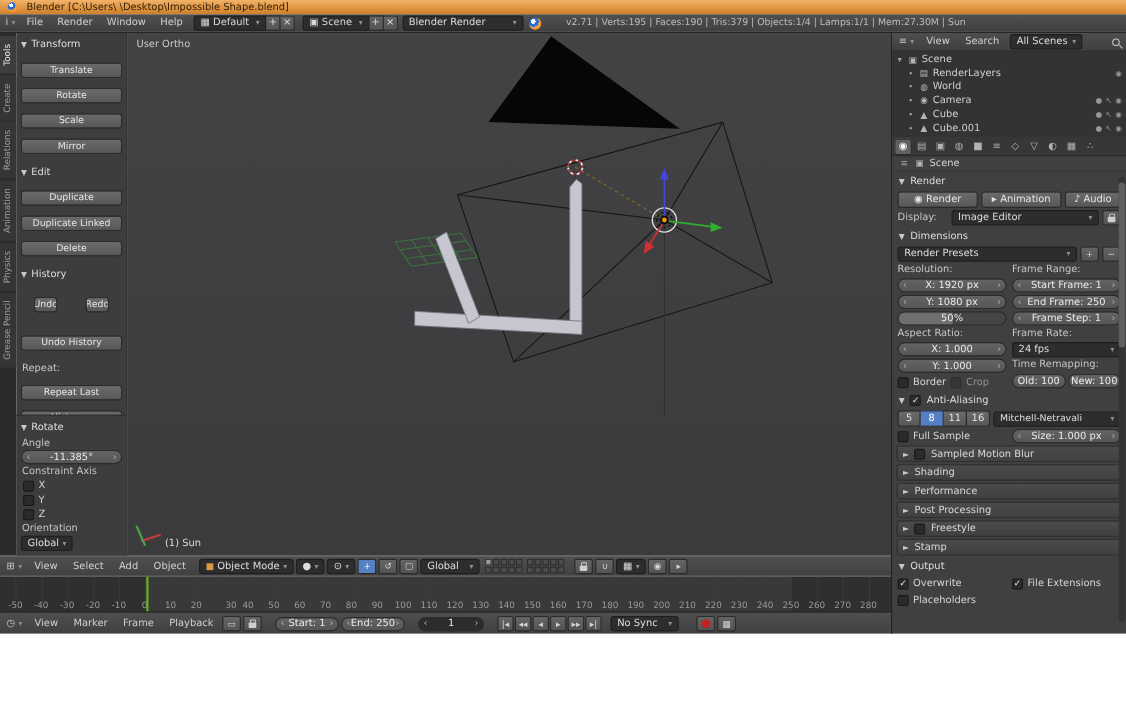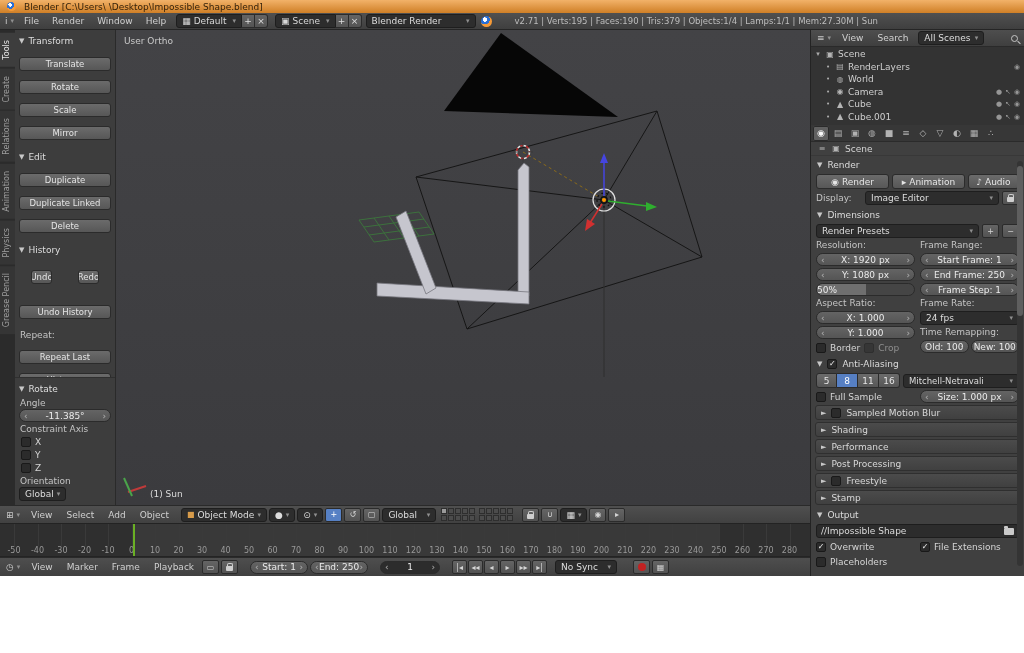--- a/index.html
+++ b/index.html
@@ -10,21 +10,21 @@
 .chev{color:#909090;font-size:7px;margin-left:3px;}
 .menufield{display:inline-flex;align-items:center;background:#2d2d2d;border:1px solid #1e1e1e;border-radius:3px;height:14px;padding:0 5px;color:#dedede;white-space:nowrap;overflow:hidden;}
 .btn{display:inline-flex;align-items:center;justify-content:center;gap:3px;background:linear-gradient(#6b6b6b,#575757);border:1px solid #2b2b2b;border-radius:3px;height:15px;color:#e5e5e5;white-space:nowrap;overflow:hidden;}
 .btn.sel{background:#567fc3;color:#fff;}
 .sqbtn{display:inline-flex;align-items:center;justify-content:center;width:17px;height:14px;background:linear-gradient(#656565,#535353);border:1px solid #2b2b2b;border-radius:2px;color:#d5d5d5;font-size:8px;flex:none;}
 .sqbtn.on{background:#5680c4;color:#fff;}
 .num{position:relative;display:flex;align-items:center;justify-content:center;background:linear-gradient(#646464,#555);border:1px solid #2b2b2b;border-radius:8px;height:13px;color:#ebebeb;white-space:nowrap;overflow:hidden;}
 .num::before{content:"‹";position:absolute;left:4px;color:#b5b5b5;}
 .num::after{content:"›";position:absolute;right:4px;color:#b5b5b5;}
 .num.dark{background:#2c2c2c;}
-.slider{position:relative;display:flex;align-items:center;background:#454545;border:1px solid #2b2b2b;border-radius:8px;height:13px;color:#ebebeb;overflow:hidden;}
+.slider{position:relative;display:flex;align-items:center;justify-content:center;background:#454545;border:1px solid #2b2b2b;border-radius:8px;height:13px;color:#ebebeb;overflow:hidden;}
 .slider .fill{position:absolute;left:0;top:0;bottom:0;background:#6f6f6f;}
 .slider .val{position:relative;}
 .chk{width:10px;height:10px;min-width:10px;border-radius:2px;background:#2b2b2b;border:1px solid #191919;display:inline-flex;align-items:center;justify-content:center;color:#f2f2f2;font-size:8px;}
 .chk.on::after{content:"✓";}
 .chk.dis{opacity:.45;}
 .lbl{color:#c4c4c4;white-space:nowrap;}
 .dim{color:#8f8f8f;}
 .tri{font-size:7px;color:#c8c8c8;flex:none;}
 .icontab{display:inline-flex;align-items:center;padding:0 3px;color:#c8c8c8;}
 .chkline{display:flex;align-items:center;gap:4px;height:13px;color:#d5d5d5;}
@@ -364,21 +364,21 @@
         <span class="tick" style="left: 84.5px;">-20</span>
         <div class="tickline" style="left: 108px;"></div>
         <span class="tick" style="left: 108px;">-10</span>
         <div class="tickline" style="left: 131.5px;"></div>
         <span class="tick" style="left: 131.5px;">0</span>
         <div class="tickline" style="left: 155px;"></div>
         <span class="tick" style="left: 155px;">10</span>
         <div class="tickline" style="left: 178.5px;"></div>
         <span class="tick" style="left: 178.5px;">20</span>
         <div class="tickline" style="left: 202px;"></div>
-        <span class="tick" style="left: 202px;">30</span>
+        <span class="tick" style="left: 210px;">30</span>
         <div class="tickline" style="left: 225.5px;"></div>
         <span class="tick" style="left: 225.5px;">40</span>
         <div class="tickline" style="left: 249px;"></div>
         <span class="tick" style="left: 249px;">50</span>
         <div class="tickline" style="left: 272.5px;"></div>
         <span class="tick" style="left: 272.5px;">60</span>
         <div class="tickline" style="left: 296px;"></div>
         <span class="tick" style="left: 296px;">70</span>
         <div class="tickline" style="left: 319.5px;"></div>
         <span class="tick" style="left: 319.5px;">80</span>
@@ -707,26 +707,20 @@
             </div>
             <div class="cphdr">
               <span class="tri">►</span>
               <span>Stamp</span>
             </div>
           </div>
         <div class="phdr">
             <span class="tri">▼</span>
             <span>Output</span>
           </div>
-        <div class="row">
-          <span class="pathfield">
-              <span style="flex:1">//Impossible Shape</span>
-              <span class="foldericon"></span>
-            </span>
-        </div>
         <div class="cols">
           <div class="col">
               <div class="chkline">
                 <span class="chk on"></span>
                 <span>Overwrite</span>
               </div>
             </div>
           <div class="col">
               <div class="chkline">
                 <span class="chk on"></span>

